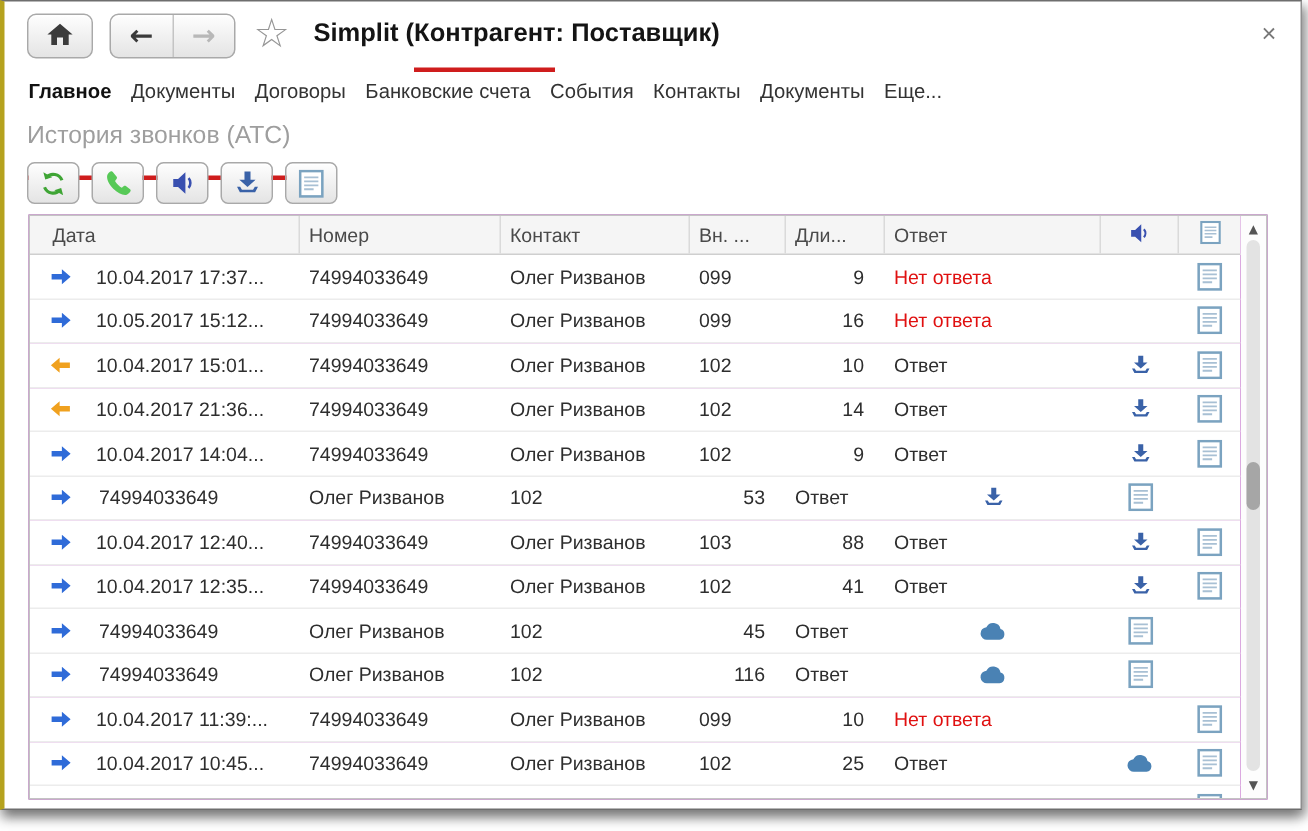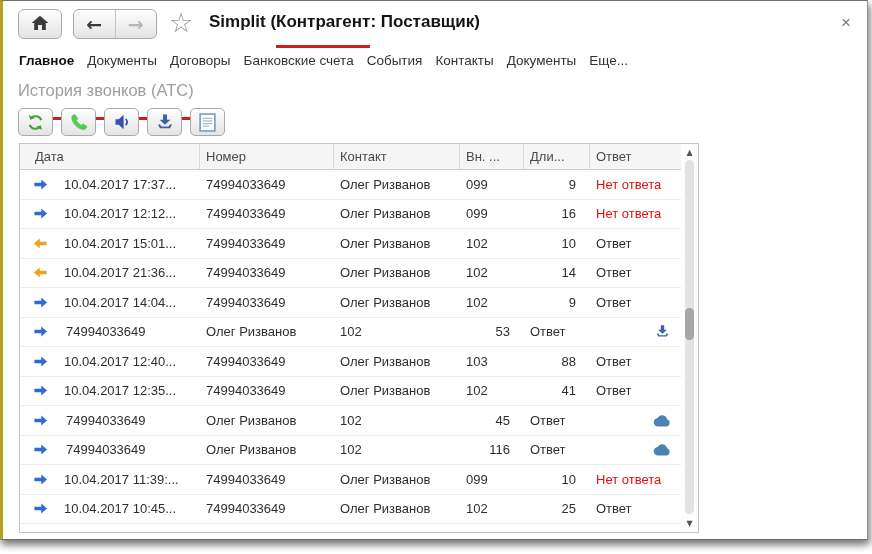--- a/index.html
+++ b/index.html
@@ -35,21 +35,21 @@
   
   .section-title { position:absolute; left:15px; top:80px; font-size:16.5px; color:#9e9e9e; }
   .redline2 { display:inline-block; border-bottom:3px solid #cf1d1d; padding-bottom:17px; }
 
   
   .toolbar { position:absolute; left:15px; top:107px; display:flex; gap:8px; }
   .tbtn { width:35px; height:28px; display:flex; align-items:center; justify-content:center; border-radius:5px; }
   .tbtn span { display:flex; }
 
   
-  .table { position:absolute; left:16px; top:142px; width:680px; height:390px;
+  .table { position:absolute; left:16px; top:142px; width:826px; height:390px;
     border:1px solid #c3c3c3; background:#a21caf; overflow:hidden; }
   .thead { display:grid; grid-template-columns:180px 134px 126px 64px 66px 144px 52px 41px;
     height:26px; margin-right:17px; background:#f5f5f5; border-bottom:1px solid #cfcfcf; }
   .th { font-size:13px; color:#4a4a4a; display:flex; align-items:center; padding-left:6px;
     border-right:1px solid #dadada; overflow:hidden; white-space:nowrap; cursor:pointer; }
   .th:first-child { padding-left:15px; }
   .th.ic { justify-content:center; padding-left:0; }
   .th:last-child { border-right:none; }
   .tbody { height:363px; overflow:hidden; margin-right:17px; }
   .trow { display:grid; grid-template-columns:40px 140px 134px 126px 64px 66px 144px 52px 41px;
@@ -198,21 +198,21 @@
               </g>
             </svg>
           </div>
         </div>
         <div class="trow">
           <div class="td cdir">
             <svg width="15" height="13" viewBox="0 0 16 13">
               <path d="M1.5 4.6h7.3V1.1L15 6.5l-6.2 5.4V8.4H1.5z" fill="#2f6bd8"></path>
             </svg>
           </div>
-          <div class="td cdate">10.04.2017 12:12...</div>
+          <div class="td cdate">10.05.2017 15:12...</div>
           <div class="td ">74994033649</div>
           <div class="td ">Олег Ризванов</div>
           <div class="td ">099</div>
           <div class="td cdur">16</div>
           <div class="td red">Нет ответа</div>
           <div class="td cic"></div>
           <div class="td cic">
             <svg width="17" height="19" viewBox="0 0 16 18">
               <rect x="1" y="1" width="14" height="16" fill="#fff" stroke="#7ba3c0" stroke-width="1.6"></rect>
               <g stroke="#a8c0d4" stroke-width="1.2">

